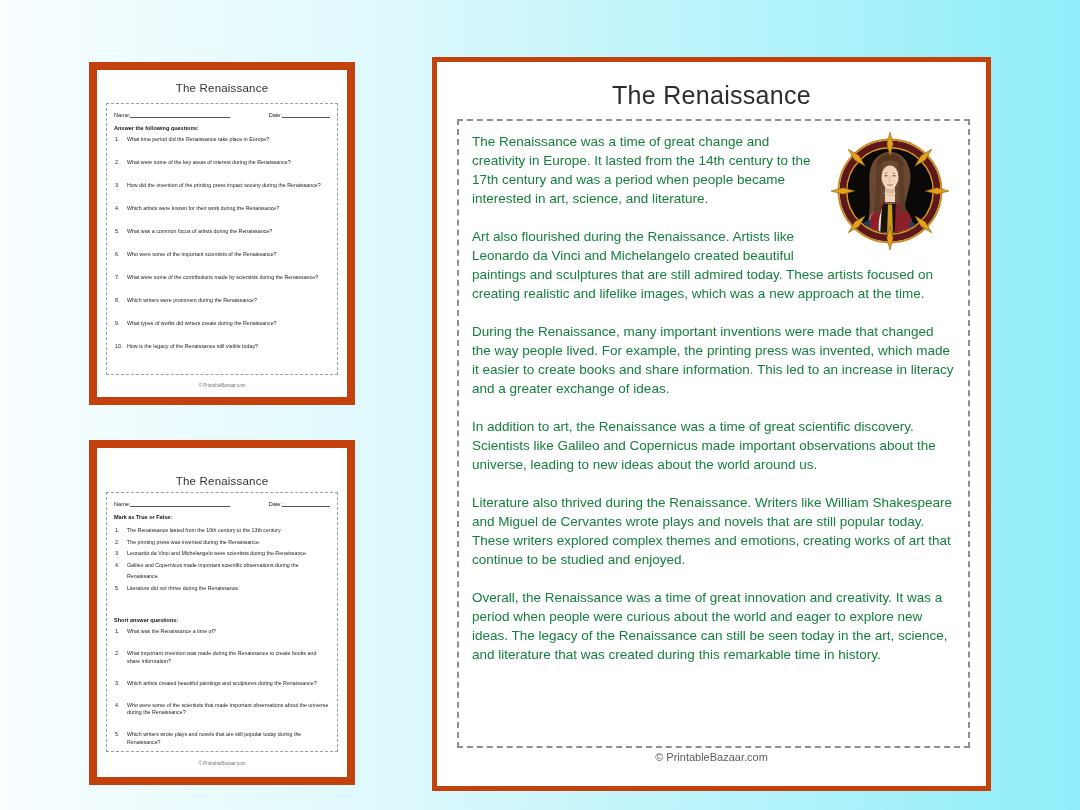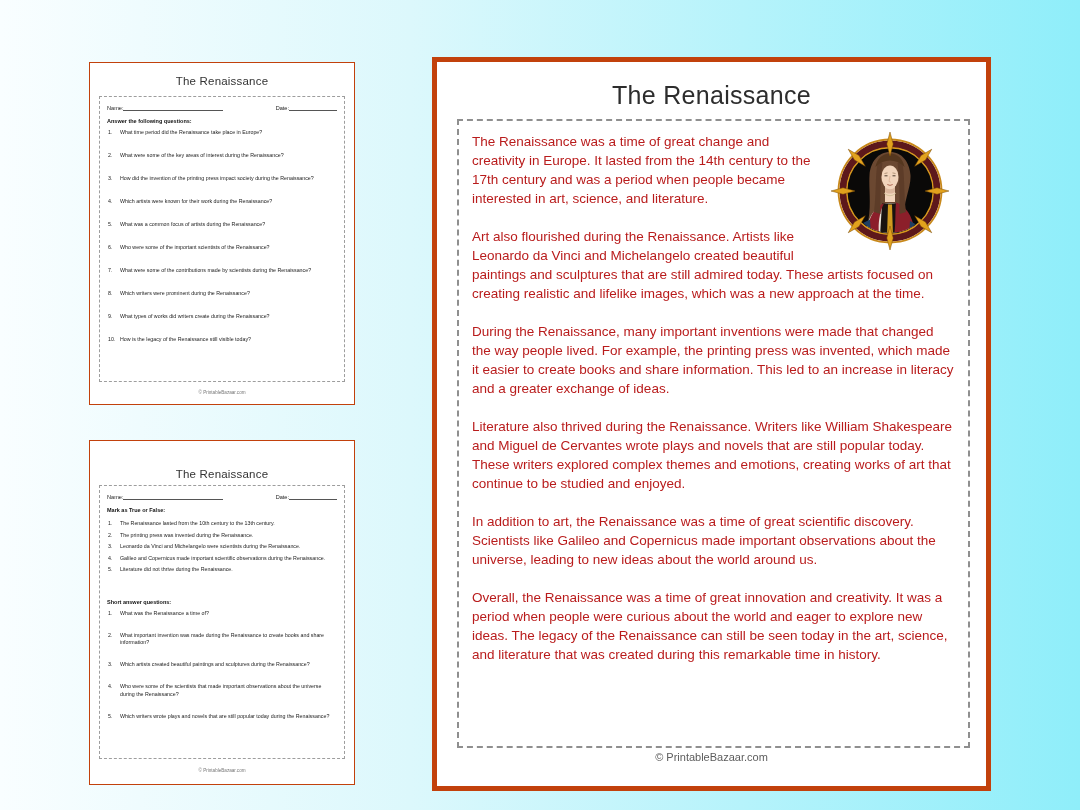--- a/index.html
+++ b/index.html
@@ -2,21 +2,21 @@
 <html><head>
 <meta charset="utf-8">
 <style>
   html,body{margin:0;padding:0;}
   body{
     width:1080px;height:810px;position:relative;overflow:hidden;
     background:linear-gradient(90deg,#f9feff 0%,#dcf8fc 38%,#8feefa 100%);
     font-family:"Liberation Sans", sans-serif;
     color:#1c1c1c;
   }
-  .page{position:absolute;background:#ffffff;border:1px solid #c2410c;box-sizing:border-box;}
+  .page{position:absolute;background:#ffffff;border:8px solid #c2410c;box-sizing:border-box;}
   
   #sheet-q{left:89px;top:62px;width:266px;height:343px;}
   #sheet-tf{left:89px;top:440px;width:266px;height:345px;}
   .sheet-title{text-align:center;font-size:11.5px;color:#333;letter-spacing:.2px;}
   #sheet-q .sheet-title{margin-top:12px;}
   #sheet-tf .sheet-title{margin-top:27px;}
   .sheet-box{position:absolute;left:9px;right:9px;border:1px dashed #9d9d9d;
     padding:6px 7px;box-sizing:border-box;overflow:hidden;}
   #sheet-q .sheet-box{top:33px;bottom:22px;}
   #sheet-tf .sheet-box{top:44px;bottom:25px;}
@@ -34,21 +34,21 @@
   .sa-list li{line-height:7.5px;margin-bottom:14.5px;}
   .sheet-footer{position:absolute;left:0;width:100%;text-align:center;
     font-size:4.6px;color:#787878;}
   #sheet-q .sheet-footer{bottom:9px;}
   #sheet-tf .sheet-footer{bottom:11px;}
   
   #main-page{left:432px;top:57px;width:559px;height:734px;border-width:5px;}
   .main-title{text-align:center;font-size:25px;color:#2d2d2d;margin-top:19px;letter-spacing:.3px;}
   .passage{position:absolute;left:20px;right:16px;top:57px;height:629px;
     border:2px dashed #8f8f8f;padding:11px 13px;box-sizing:border-box;
-    font-size:13.5px;line-height:19px;color:#b91c1c;overflow:hidden;}
+    font-size:13.5px;line-height:19px;color:#15803d;overflow:hidden;}
   .passage p{margin:0 0 19px 0;}
   .portrait{float:right;width:130px;height:122px;margin:0 0 6px 10px;background:#fff;}
   .main-footer{position:absolute;bottom:23px;left:0;width:100%;text-align:center;
     font-size:11px;color:#5c5c5c;}
 </style>
 </head>
 <body>
 
 <div class="page" id="sheet-q">
   <div class="sheet-title">The Renaissance</div>
@@ -158,19 +158,19 @@
           <polygon points="0,-12 3.2,0 0,12 -3.2,0" transform="translate(65,59) rotate(270) translate(0,-47)"></polygon>
           <polygon points="0,-12 3.2,0 0,12 -3.2,0" transform="translate(65,59) rotate(315) translate(0,-47)"></polygon>
         </g>
       </svg>
     </div>
     <div>
 
     <p>The Renaissance was a time of great change and creativity in Europe. It lasted from the 14th century to the 17th century and was a period when people became interested in art, science, and literature.</p>
         <p>Art also flourished during the Renaissance. Artists like Leonardo da Vinci and Michelangelo created beautiful paintings and sculptures that are still admired today. These artists focused on creating realistic and lifelike images, which was a new approach at the time.</p>
         <p>During the Renaissance, many important inventions were made that changed the way people lived. For example, the printing press was invented, which made it easier to create books and share information. This led to an increase in literacy and a greater exchange of ideas.</p>
+        <p>In addition to art, the Renaissance was a time of great scientific discovery. Scientists like Galileo and Copernicus made important observations about the universe, leading to new ideas about the world around us.</p>
         <p>Literature also thrived during the Renaissance. Writers like William Shakespeare and Miguel de Cervantes wrote plays and novels that are still popular today. These writers explored complex themes and emotions, creating works of art that continue to be studied and enjoyed.</p>
-        <p>In addition to art, the Renaissance was a time of great scientific discovery. Scientists like Galileo and Copernicus made important observations about the universe, leading to new ideas about the world around us.</p>
         <p>Overall, the Renaissance was a time of great innovation and creativity. It was a period when people were curious about the world and eager to explore new ideas. The legacy of the Renaissance can still be seen today in the art, science, and literature that was created during this remarkable time in history.</p>
       </div>
   </div>
   <div class="main-footer">© PrintableBazaar.com</div>
 </div>
 
 </body></html>

